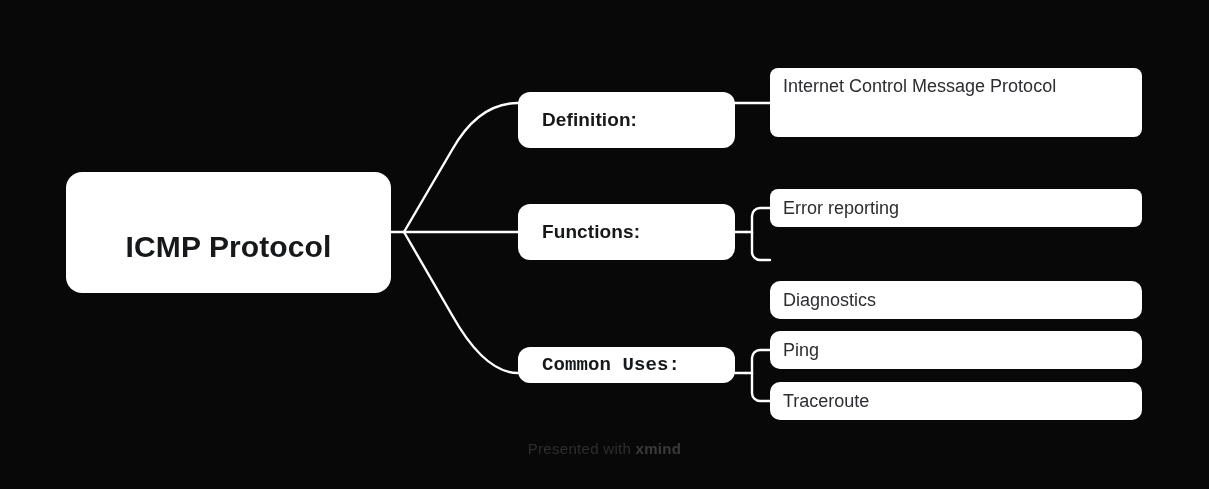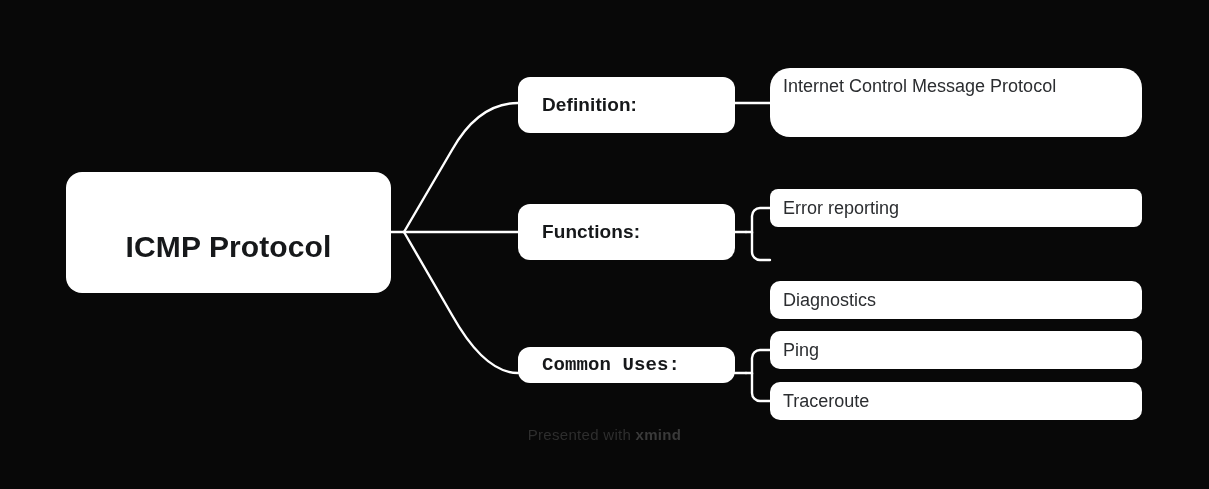--- a/index.html
+++ b/index.html
@@ -55,51 +55,51 @@
     width: 217px;
     height: 56px;
     align-items: center;
     padding-left: 24px;
   }
   .node-branch .node-label {
     font-size: 19px;
     font-weight: 700;
     letter-spacing: 0.1px;
   }
-  .branch-definition   { top: 77px; }
+  .branch-definition   { top: 92px; }
   .branch-functions    { top: 204px; }
   .branch-commonuses   { top: 347px; height: 36px; font-family: Liberation Mono, monospace; }
   .node-leaf {
     left: 770px;
     width: 372px;
     height: 38px;
     border-radius: 10px;
     align-items: center;
     padding-left: 13px;
   }
   .node-leaf .node-label {
     font-size: 18px;
     font-weight: 400;
     color: #2b2d30;
   }
   .leaf-tall {
     height: 69px;
     align-items: flex-start;
     padding-top: 8px;
-    border-radius: 20px;
+    border-radius: 8px;
   }
   .leaf-definition  { top: 68px; }
   .leaf-error       { top: 189px; border-radius: 8px; }
   .leaf-diagnostics { top: 241px; margin-top: 40px; }
   .leaf-ping        { top: 331px; }
   .leaf-traceroute  { top: 382px; }
   .watermark {
     position: absolute;
     left: 0;
-    top: 426px;
+    top: 440px;
     width: 1209px;
     text-align: center;
     font-size: 15px;
     color: #2e2e2e;
     letter-spacing: 0.3px;
   }
   .watermark .brand {
     font-weight: 700;
     color: #3a3a3a;
   }

